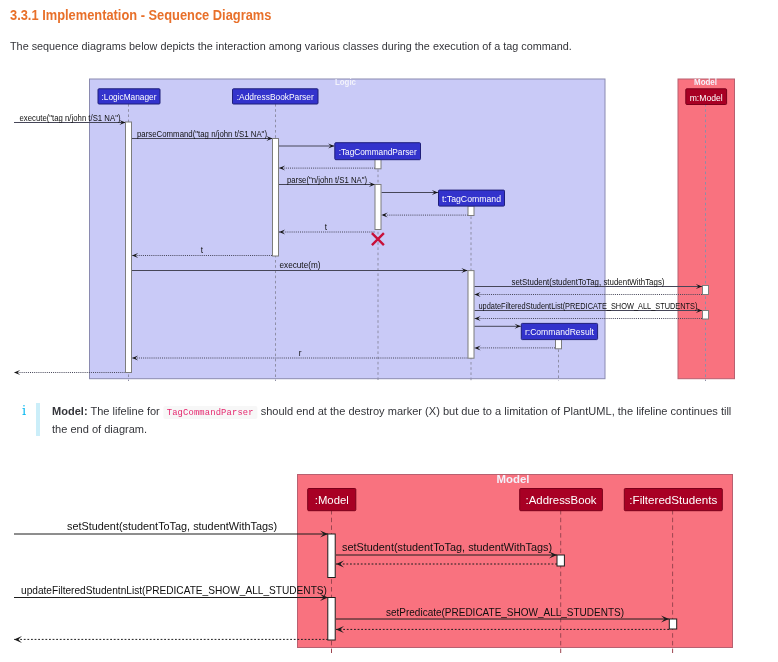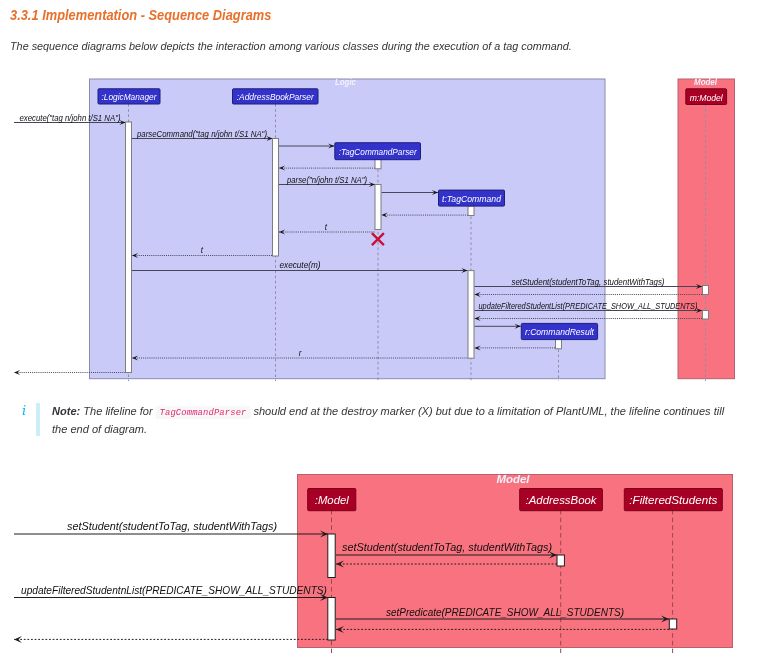--- a/index.html
+++ b/index.html
@@ -1,19 +1,19 @@
 <!DOCTYPE html>
 <html><head>
 <meta charset="utf-8">
 <style>
   html,body{margin:0;padding:0;background:#ffffff;}
   body{width:778px;height:662px;overflow:hidden;
        font-family:"Liberation Sans",sans-serif;
        -webkit-font-smoothing:antialiased;}
-  #page{position:relative;width:772px;height:662px;font-style:italic;}
+  #page{position:relative;width:772px;height:662px;}
   .h3{position:absolute;left:10px;top:7px;font-size:14px;font-weight:bold;
       color:#e8702a;white-space:nowrap;transform:scaleX(.918);transform-origin:0 0;}
   .para{position:absolute;left:10px;top:39.5px;font-size:11.5px;color:#34353a;
         white-space:nowrap;transform:scaleX(.941);transform-origin:0 0;}
   svg{display:block;position:absolute;}
   .note{position:absolute;left:0px;top:404px;width:778px;}
   .note-bar{position:absolute;left:36px;top:-1px;width:4px;height:33px;background:#cbeef9;}
   .note-i{position:absolute;left:22px;top:-1px;font-size:13px;color:#06b8f0;
           font-family:"DejaVu Serif",serif;}
   .note-body{position:absolute;left:52px;top:-1px;width:712px;font-size:11.5px;
@@ -108,21 +108,21 @@
       <text x="559.4499999999999" y="265.4" text-anchor="middle" font-size="9" fill="#ffffff" font-family="&quot;Liberation Sans&quot;, sans-serif" textLength="69" lengthAdjust="spacingAndGlyphs">r:CommandResult</text>
       <rect x="685.8" y="18.8" width="40.8" height="15.7" rx="1" ry="1" fill="#a80024" stroke="#7a001a" stroke-width="1"></rect>
       <text x="706.1999999999999" y="30.549999999999997" text-anchor="middle" font-size="9" fill="#ffffff" font-family="&quot;Liberation Sans&quot;, sans-serif" textLength="33" lengthAdjust="spacingAndGlyphs">m:Model</text>
       <path d="M 371.9 163.2 L 383.9 175.2 M 383.9 163.2 L 371.9 175.2" stroke="#c8103a" stroke-width="2.4" fill="none" stroke-linecap="butt"></path>
     </svg>
 
   <div class="note">
     <div class="note-bar"></div>
     <div class="note-i">i</div>
     <div class="note-body">
-      <b>Note:</b>
+      <b>Model:</b>
       <span>The lifeline for</span>
       <code class="note-code">TagCommandParser</code>
       <span>should end at the destroy marker (X) but due to a limitation of PlantUML, the lifeline continues till the end of diagram.</span>
     </div>
   </div>
 
   <svg id="svg2" width="778" height="196" style="left: 0px; top: 466px;">
       <rect x="297.5" y="8.5" width="435" height="173" fill="#f9727f" stroke="#b86070" stroke-width="1"></rect>
       <text x="513" y="17" text-anchor="middle" font-size="11.4" font-weight="bold" fill="#f2f2fb" font-family="&quot;Liberation Sans&quot;, sans-serif" textLength="33" lengthAdjust="spacingAndGlyphs">Model</text>
       <line x1="331.5" y1="44" x2="331.5" y2="187" stroke="#9c4550" stroke-width="1" stroke-dasharray="4.5,3.2"></line>

